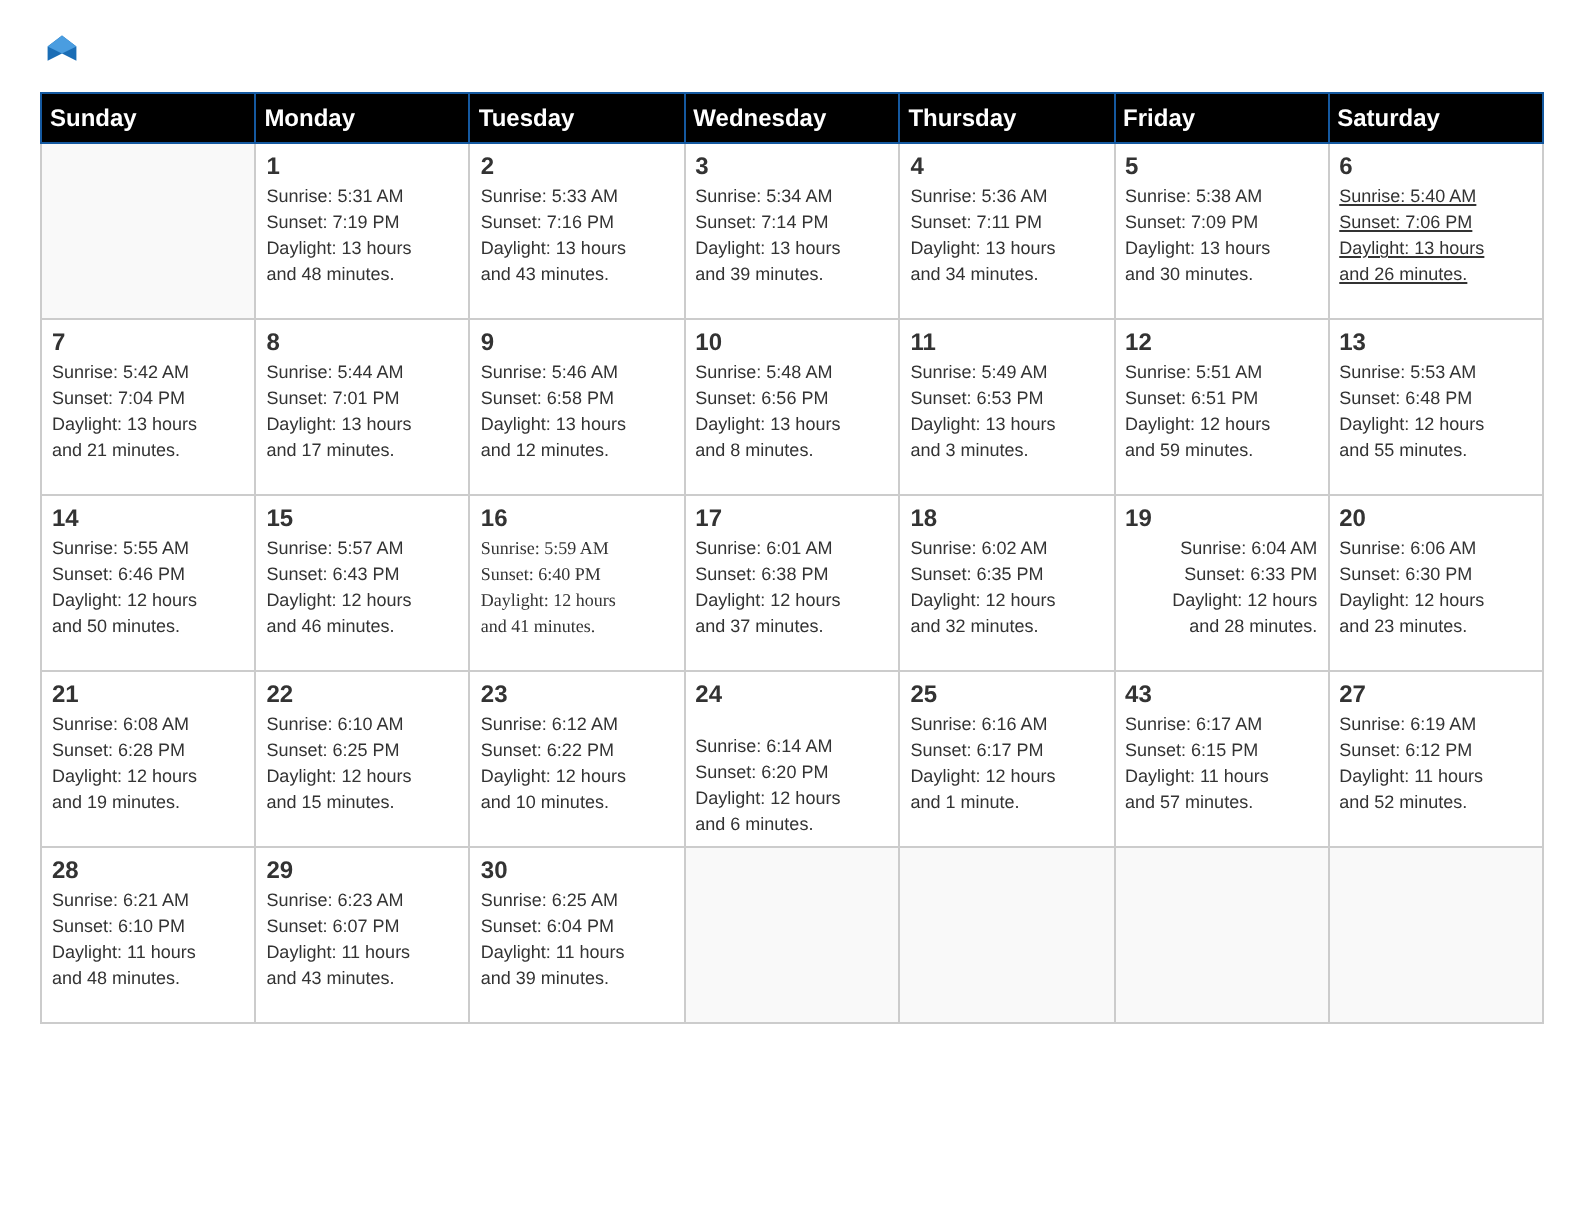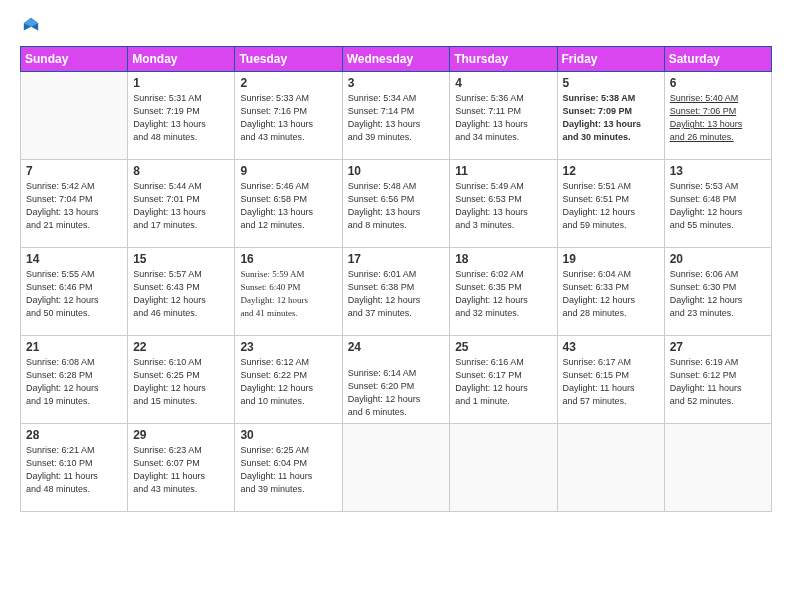--- a/index.html
+++ b/index.html
@@ -60,21 +60,21 @@
       font-size: 14px;
       color: #555;
       margin-top: 2px;
     }
     .calendar {
       width: 100%;
       border-collapse: collapse;
       border: 1px solid #ccc;
     }
     .calendar th {
-      background: #d946ef;
+      background: #000000;
       color: #fff;
       font-size: 12px;
       font-weight: bold;
       padding: 5px 4px;
       text-align: left;
       border: 1px solid #1559a0;
     }
     .calendar td {
       vertical-align: top;
       border: 1px solid #ccc;
@@ -163,21 +163,21 @@
           </td>
           <td>
             <span class="day-num">4</span>
             <div class="day-info" style="white-space: pre-line;">Sunrise: 5:36 AM
 Sunset: 7:11 PM
 Daylight: 13 hours
 and 34 minutes.</div>
           </td>
           <td>
             <span class="day-num">5</span>
-            <div class="day-info" style="white-space: pre-line; font-weight: bold;">Sunrise: 5:38 AM
+            <div class="day-info" style="white-space: pre-line;">Sunrise: 5:38 AM
 Sunset: 7:09 PM
 Daylight: 13 hours
 and 30 minutes.</div>
           </td>
           <td>
             <span class="day-num">6</span>
             <div class="day-info" style="white-space: pre-line; text-decoration: underline;">Sunrise: 5:40 AM
 Sunset: 7:06 PM
 Daylight: 13 hours
 and 26 minutes.</div>
@@ -265,21 +265,21 @@
           </td>
           <td>
             <span class="day-num">18</span>
             <div class="day-info" style="white-space: pre-line;">Sunrise: 6:02 AM
 Sunset: 6:35 PM
 Daylight: 12 hours
 and 32 minutes.</div>
           </td>
           <td>
             <span class="day-num">19</span>
-            <div class="day-info" style="white-space: pre-line;">Sunrise: 6:04 AM
+            <div class="day-info" style="white-space: pre-line; text-align: right;">Sunrise: 6:04 AM
 Sunset: 6:33 PM
 Daylight: 12 hours
 and 28 minutes.</div>
           </td>
           <td>
             <span class="day-num">20</span>
             <div class="day-info" style="white-space: pre-line;">Sunrise: 6:06 AM
 Sunset: 6:30 PM
 Daylight: 12 hours
 and 23 minutes.</div>

